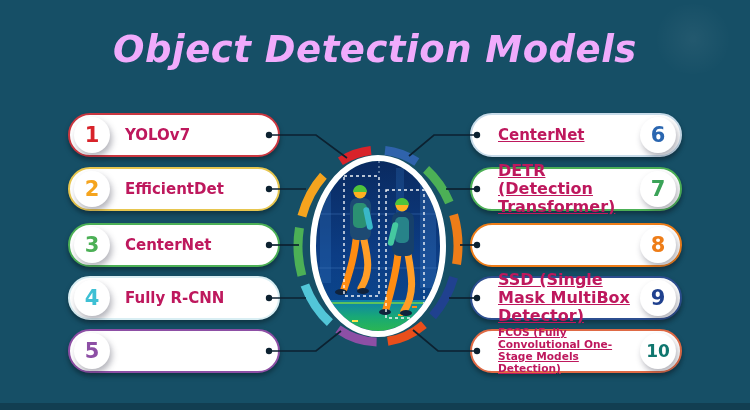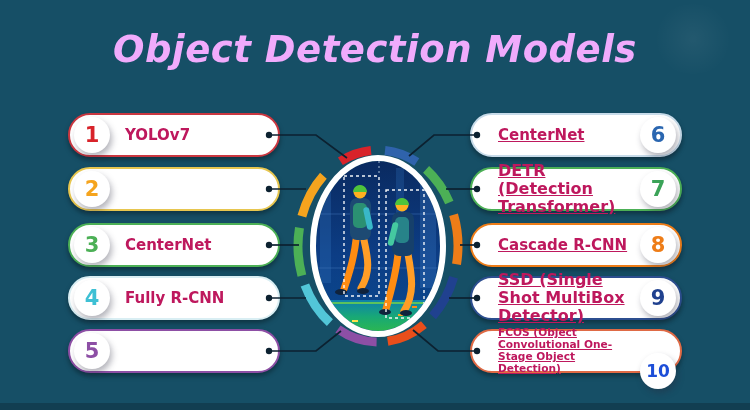--- a/index.html
+++ b/index.html
@@ -51,20 +51,21 @@
   <div class="watermark"></div>
   <div class="bottom-strip"></div>
 
   <div id="pills">
       <div class="pill left" style="top: 113px; left: 68px; border-color: rgb(202, 55, 64);">
         <span class="badge" style="color: rgb(216, 35, 42);">1</span>
         <span class="label">YOLOv7</span>
       </div>
       <div class="pill left" style="top: 167px; left: 68px; border-color: rgb(231, 198, 79);">
         <span class="badge" style="color: rgb(245, 164, 30);">2</span>
+        <span class="label">EfficientDet</span>
       </div>
       <div class="pill left" style="top: 223px; left: 68px; border-color: rgb(76, 176, 86);">
         <span class="badge" style="color: rgb(76, 176, 86);">3</span>
         <span class="label">CenterNet</span>
       </div>
       <div class="pill left" style="top: 276px; left: 68px; border-color: rgb(217, 238, 243);">
         <span class="badge" style="color: rgb(62, 192, 212);">4</span>
         <span class="label">Fully R-CNN</span>
       </div>
       <div class="pill left" style="top: 329px; left: 68px; border-color: rgb(141, 79, 165);">
@@ -73,29 +74,28 @@
       <div class="pill right" style="top: 113px; left: 470px; border-color: rgb(199, 219, 233);">
         <span class="badge" style="color: rgb(42, 102, 176);">6</span>
         <span class="label">CenterNet</span>
       </div>
       <div class="pill right" style="top: 167px; left: 470px; border-color: rgb(76, 176, 86);">
         <span class="badge" style="color: rgb(59, 163, 88);">7</span>
         <span class="label small">DETR (Detection Transformer)</span>
       </div>
       <div class="pill right" style="top: 223px; left: 470px; border-color: rgb(238, 125, 24);">
         <span class="badge" style="color: rgb(238, 125, 24);">8</span>
-        <span class="label">Cascade R-CNN</span>
       </div>
       <div class="pill right" style="top: 276px; left: 470px; border-color: rgb(44, 78, 143);">
         <span class="badge" style="color: rgb(32, 65, 143);">9</span>
-        <span class="label small">SSD (Single Shot MultiBox Detector)</span>
+        <span class="label small">SSD (Single Mask MultiBox Detector)</span>
       </div>
       <div class="pill right" style="top: 329px; left: 470px; border-color: rgb(223, 106, 69);">
-        <span class="badge wide" style="color: #1d4ed8; margin-top: 20px;">10</span>
-        <span class="label xsmall">FCOS (Object Convolutional One-Stage Object Detection)</span>
+        <span class="badge wide" style="color: #0f766e;">10</span>
+        <span class="label xsmall">FCOS (Fully Convolutional One-Stage Models Detection)</span>
       </div>
     </div>
 
   <svg class="diagram" id="diagram-svg" width="750" height="410" viewBox="0 0 750 410">
     <defs>
       <clipPath id="photoClip">
           <ellipse cx="378" cy="246" rx="62" ry="85"></ellipse>
         </clipPath>
       <linearGradient id="wallGrad" x1="0" y1="0" x2="0" y2="1">
         <stop offset="0" stop-color="#0a2a60"></stop>

